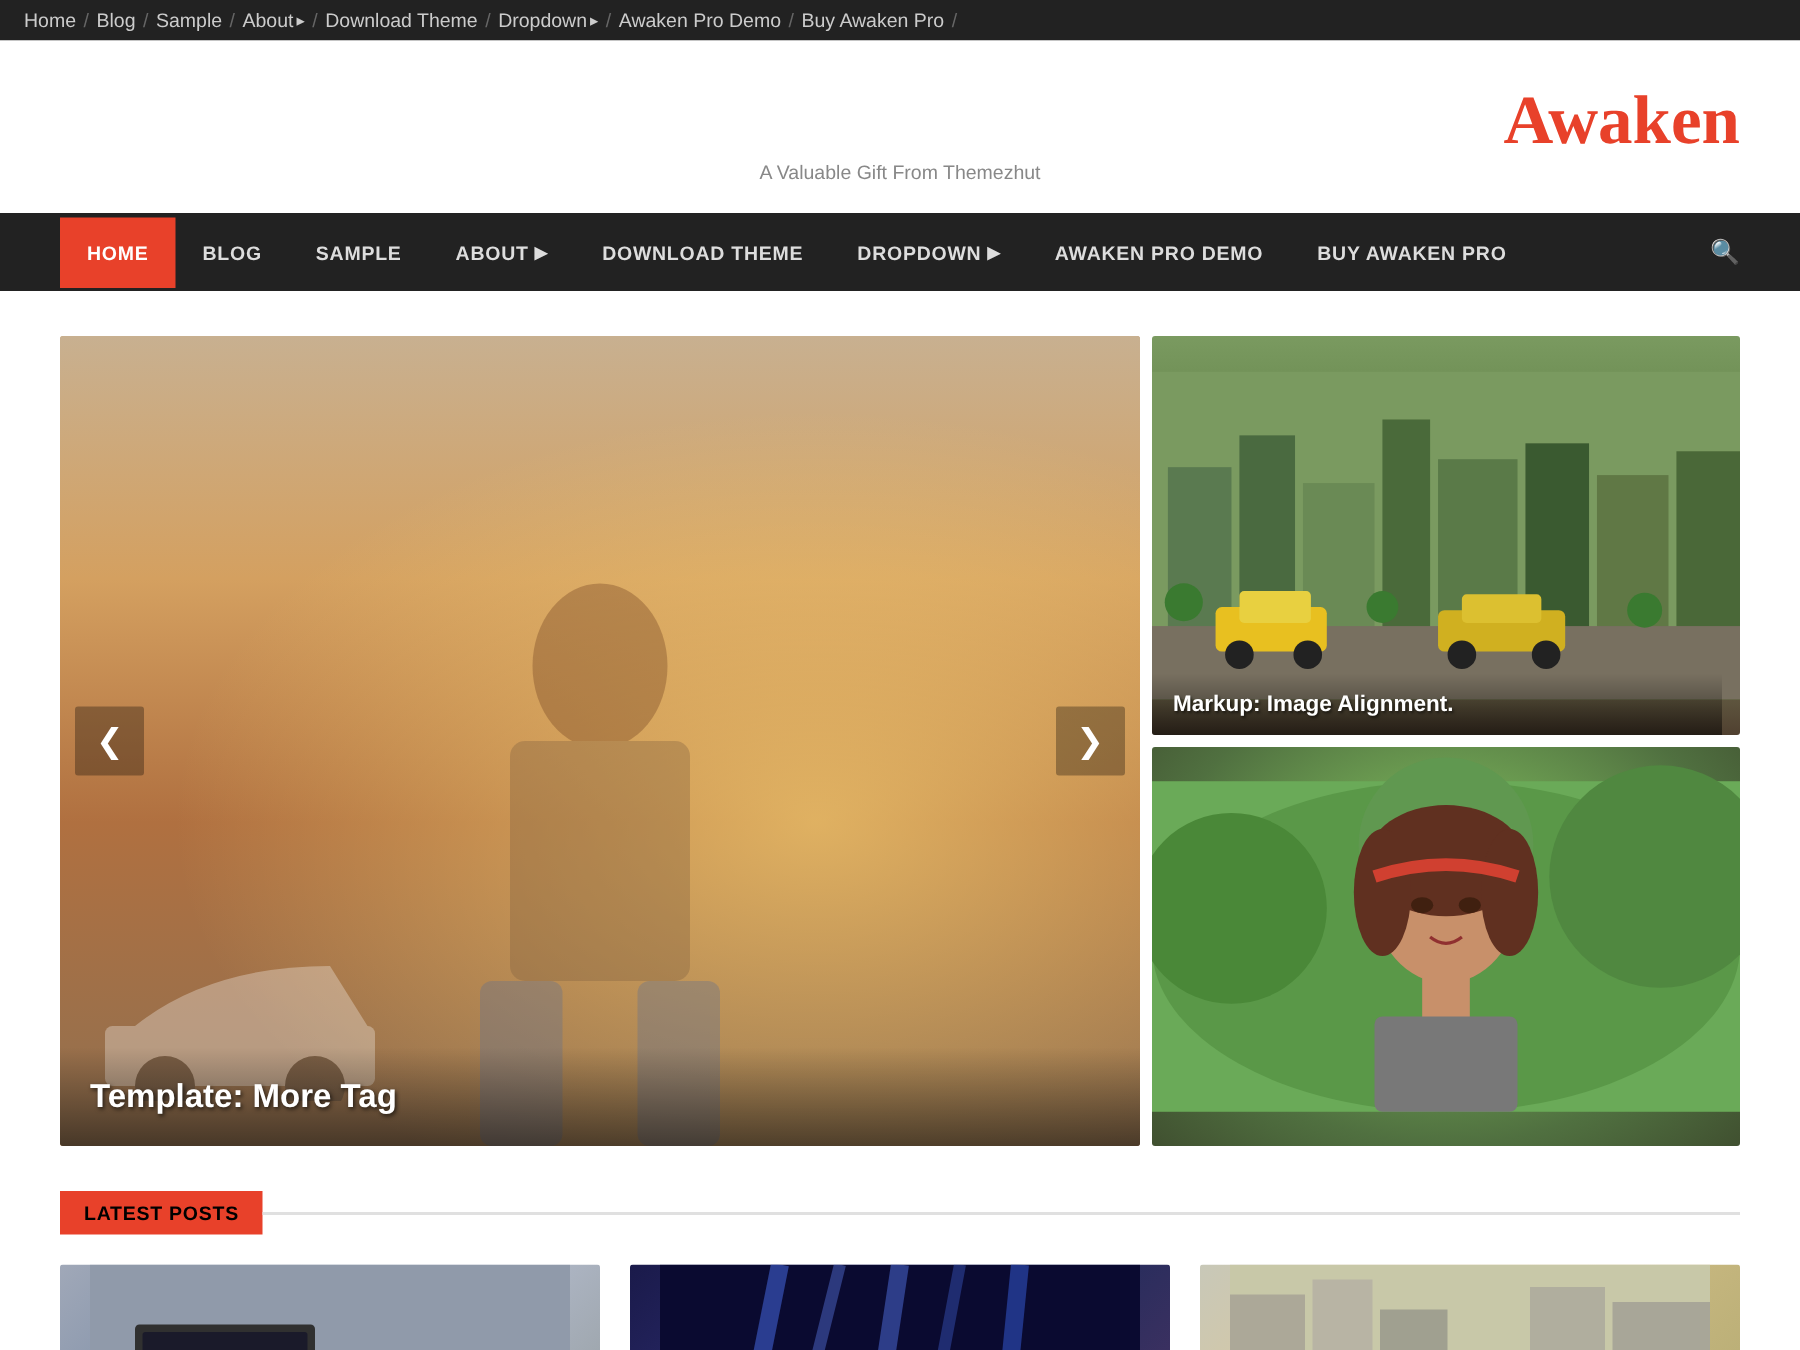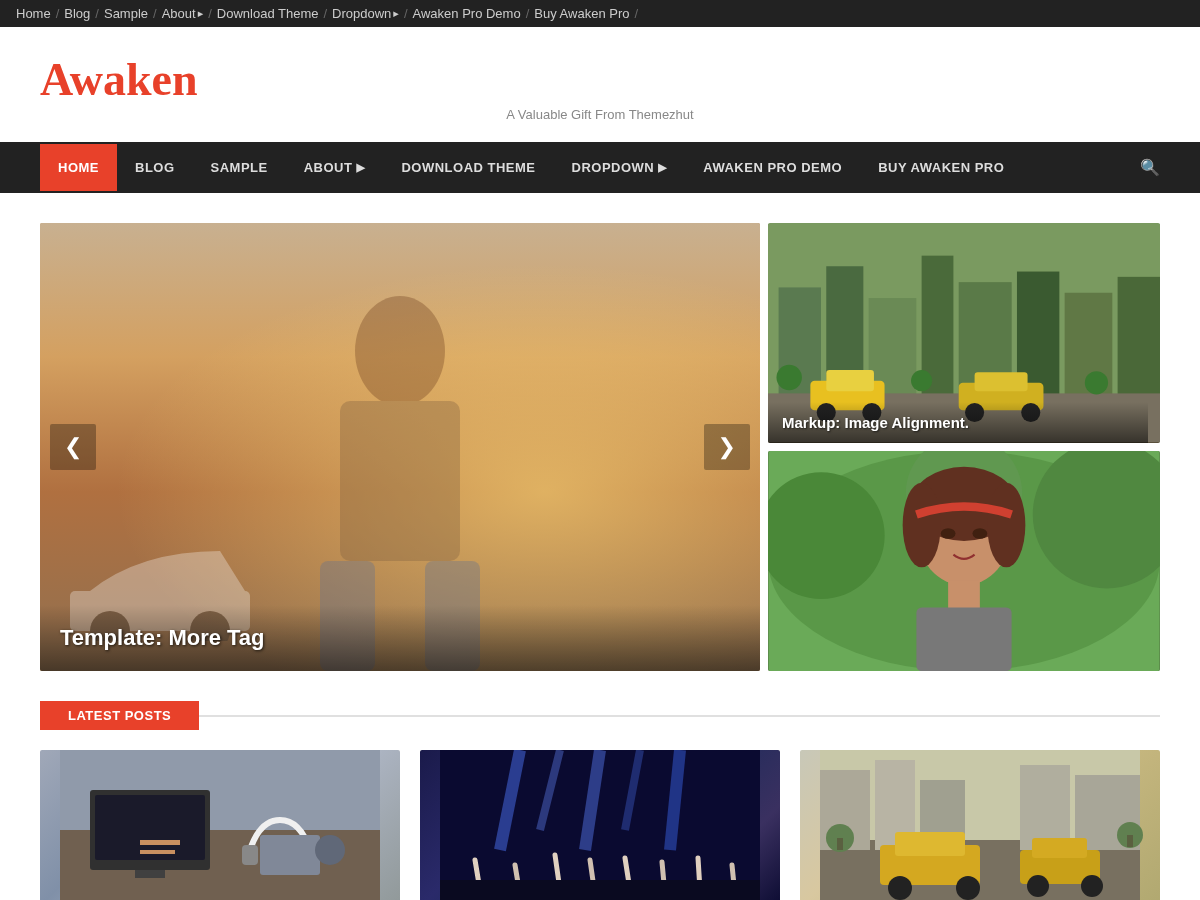--- a/index.html
+++ b/index.html
@@ -33,20 +33,21 @@
     .header {
       background: #fff;
       padding: 30px 40px 20px 40px;
     }
     .site-title {
       color: #e8412a;
       font-size: 46px;
       font-weight: bold;
       font-family: Georgia, serif;
       line-height: 1;
+      text-align: right;
     }
     .site-tagline {
       color: #888;
       font-size: 13px;
       margin-top: 4px;
       text-align: center;
     }
 
     
     .main-nav {
@@ -97,21 +98,21 @@
     }
 
     .hero-main {
       flex: 0 0 720px;
       position: relative;
       overflow: hidden;
       border-radius: 2px;
     }
     .hero-main .hero-img {
       width: 100%;
-      height: 448px;
+      height: 540px;
       background: linear-gradient(135deg, #c8a87a 0%, #e8c88a 20%, #d4a060 40%, #b8906a 60%, #a07850 80%, #987060 100%);
       position: relative;
       display: flex;
       align-items: flex-end;
     }
     
     .hero-main .hero-bg {
       position: absolute;
       inset: 0;
       background:
@@ -192,24 +193,24 @@
     }
 
     
     .section-header {
       display: flex;
       align-items: center;
       margin-bottom: 20px;
     }
     .section-label {
       background: #e8412a;
-      color: #ffffff;
+      color: #000000;
       font-size: 13px;
       font-weight: bold;
-      padding: 7px 28px;
+      padding: 7px 16px;
       letter-spacing: 0.5px;
       text-transform: uppercase;
     }
     .section-line {
       flex: 1;
       height: 2px;
       background: #e0e0e0;
     }
 
     .posts-grid {

